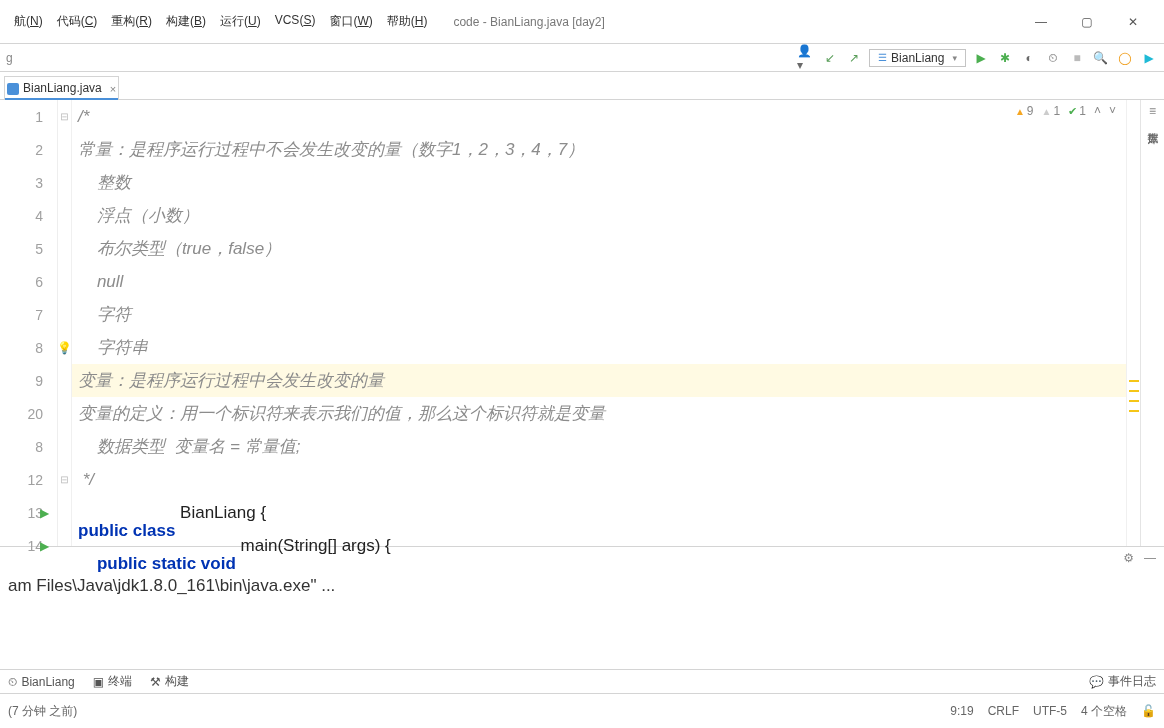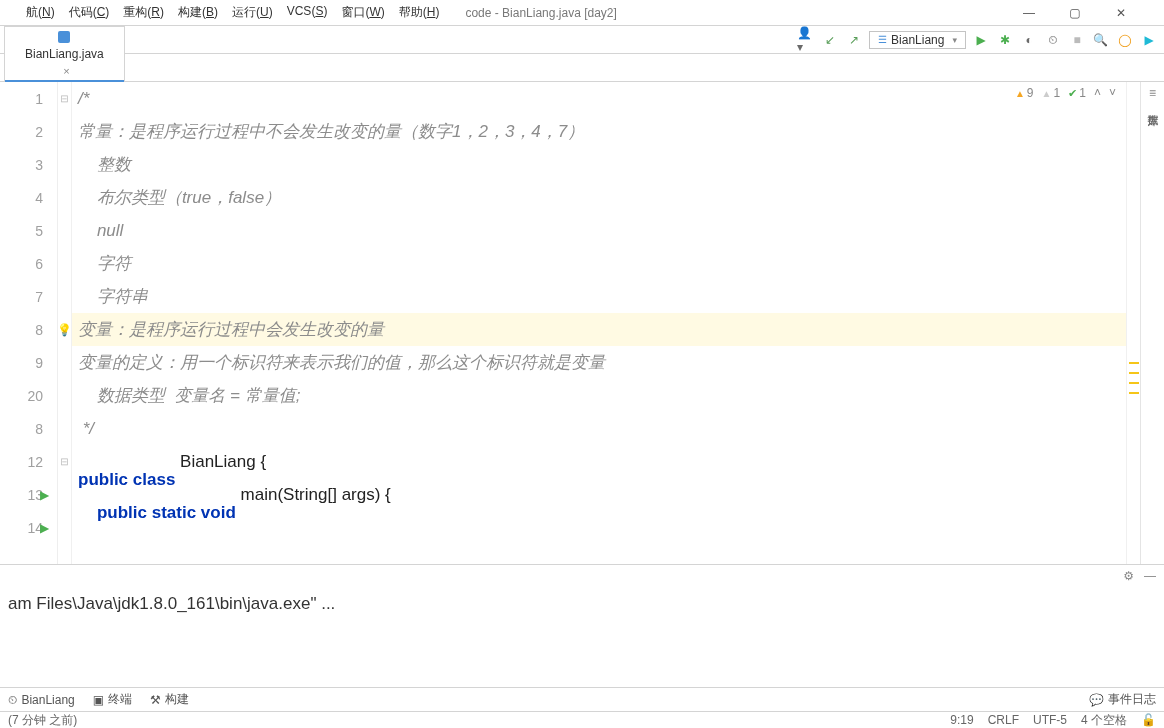--- a/index.html
+++ b/index.html
@@ -1,34 +1,34 @@
 <!DOCTYPE html>
 <html><head>
 <meta charset="utf-8">
 <style>
 * { margin:0; padding:0; box-sizing:border-box; font-family:"Microsoft YaHei","Segoe UI",sans-serif; }
 body { background:#fff; color:#333; font-size:12px; width:1164px; height:728px; overflow:hidden; display:flex; flex-direction:column; }
-.menubar { height:26px; display:flex; align-items:center; padding:0 20px; border-bottom:1px solid #d4d4d4; }
+.menubar { height:44px; display:flex; align-items:center; padding:0 8px; border-bottom:1px solid #d4d4d4; }
 .menubar-items { display:flex; gap:2px; }
 .menu-item { padding:2px 6px; cursor:default; }
 .menu-item u { text-decoration:underline; }
 .win-title { margin-left:20px; color:#787878; }
 .win-controls { margin-left:auto; display:flex; gap:32px; padding-right:16px; }
 .win-ctl { width:14px; text-align:center; color:#555; }
 .toolbar { height:28px; display:flex; align-items:center; padding:0 6px; border-bottom:1px solid #d4d4d4; gap:6px; }
 .tool-spacer { flex:1; }
 .tool-icn { width:18px; height:18px; display:flex; align-items:center; justify-content:center; color:#6a6a6a; }
 .run-select { border:1px solid #c4c4c4; padding:1px 8px; font-size:12px; display:flex; align-items:center; gap:4px; background:#fff; }
 .run-select::before { content:"☰"; color:#4a90d9; font-size:10px; }
 .run-select::after { content:"▾"; color:#888; font-size:9px; margin-left:4px; }
 .play { color:#4caf50; }
 .bug { color:#4caf50; }
 .magnifier { color:#f0a020; }
 .tabs { height:28px; display:flex; align-items:flex-end; border-bottom:1px solid #d4d4d4; padding-left:4px; }
-.tab { border:1px solid #d4d4d4; border-bottom:none; padding:4px 20px; display:flex; align-items:center; gap:4px; background:#fff; font-size:12px; position:relative;flex-direction:column; }
+.tab { border:1px solid #d4d4d4; border-bottom:none; padding:4px 2px; display:flex; align-items:flex-end; gap:4px; background:#fff; font-size:12px; position:relative; }
 .tab.active::after { content:""; position:absolute; left:0; right:0; bottom:-1px; height:2px; background:#4a90d9; }
 .tab-close { color:#888; font-size:11px; margin-left:4px; }
 .tab .file-ico { width:12px; height:12px; background:#4a90d9; border-radius:2px; display:inline-block; }
 .editor-wrap { display:flex; flex:1; min-height:0; }
 .gutter { width:58px; background:#fff; border-right:1px solid #eee; }
 .gutter-row { height:33px; display:flex; align-items:center; justify-content:flex-end; padding-right:14px; color:#a0a0a0; font-size:14px; position:relative; }
 .gutter-row .run-tri { position:absolute; left:40px; color:#4caf50; font-size:12px; }
 .fold-col { width:14px; background:#fff; border-right:1px solid #f0f0f0; }
 .fold-row { height:33px; display:flex; align-items:center; justify-content:center; color:#bbb; font-size:10px; }
 .fold-row .bulb { color:#f5c518; font-size:12px; }
@@ -46,21 +46,21 @@
 .side-strip { width:24px; border-left:1px solid #e4e4e4; display:flex; flex-direction:column; align-items:center; padding-top:4px; gap:2px; }
 .side-strip .db { writing-mode:vertical-rl; font-size:11px; color:#666; margin-top:4px; }
 .console-sep { height:1px; background:#d4d4d4; }
 .console-head { height:22px; display:flex; justify-content:flex-end; align-items:center; padding:0 8px; gap:10px; }
 .gear { color:#888; }
 .minimize { color:#888; }
 .console { padding:6px 8px; font-family:Consolas,monospace; font-size:17px; color:#333; height:100px; }
 .bottom-tools { height:24px; border-top:1px solid #d4d4d4; display:flex; align-items:center; padding:0 8px; gap:18px; font-size:12px; color:#555; }
 .bottom-tools .spacer { flex:1; }
 .bt-item { display:flex; align-items:center; gap:4px; }
-.statusbar { height:17px; border-top:1px solid #d4d4d4; display:flex; align-items:center; padding:0 8px; font-size:12px; color:#666; }
+.statusbar { height:35px; border-top:1px solid #d4d4d4; display:flex; align-items:center; padding:0 8px; font-size:12px; color:#666; }
 .statusbar .spacer { flex:1; }
 .statusbar .sb-item { margin-left:14px; }
 .minimap { width:14px; background:#fff; border-left:1px solid #f0f0f0; position:relative; }
 .minimap .mark { position:absolute; right:1px; width:10px; height:2px; background:#f5c518; }
 </style>
 </head>
 <body>
 
 <div class="menubar">
   <div class="menubar-items" id="menubar-items">
@@ -147,20 +147,21 @@
     <div class="inspections">
       <span class="insp-warn">9</span>
       <span class="insp-info">1</span>
       <span class="insp-ok">1</span>
       <span class="insp-nav">˄</span>
       <span class="insp-nav">˅</span>
     </div>
     <div class="code-line"><span class="comment">/*</span></div>
     <div class="code-line"><span class="comment">常量：是程序运行过程中不会发生改变的量（数字1，2，3，4，7）</span></div>
     <div class="code-line"><span class="comment">    整数</span></div>
+    <div class="code-line"><span class="comment">    浮点（小数）</span></div>
     <div class="code-line"><span class="comment">    布尔类型（true，false）</span></div>
     <div class="code-line"><span class="comment">    null</span></div>
     <div class="code-line"><span class="comment">    字符</span></div>
     <div class="code-line"><span class="comment">    字符串</span></div>
     <div class="code-line hl"><span class="comment">变量：是程序运行过程中会发生改变的量</span></div>
     <div class="code-line"><span class="comment">变量的定义：用一个标识符来表示我们的值，那么这个标识符就是变量</span></div>
     <div class="code-line"><span class="comment">    数据类型  变量名 = 常量值;</span></div>
     <div class="code-line"><span class="comment"> */</span></div>
     <div class="code-line"><span class="kw">public</span><span class="plain"> </span><span class="kw">class</span><span class="plain"> </span><span class="plain">BianLiang</span><span class="plain"> </span><span class="plain">{</span></div>
     <div class="code-line"><span class="plain">    </span><span class="kw">public</span><span class="plain"> </span><span class="kw">static</span><span class="plain"> </span><span class="kw">void</span><span class="plain"> </span><span class="plain">main(String[] args) {</span></div>

